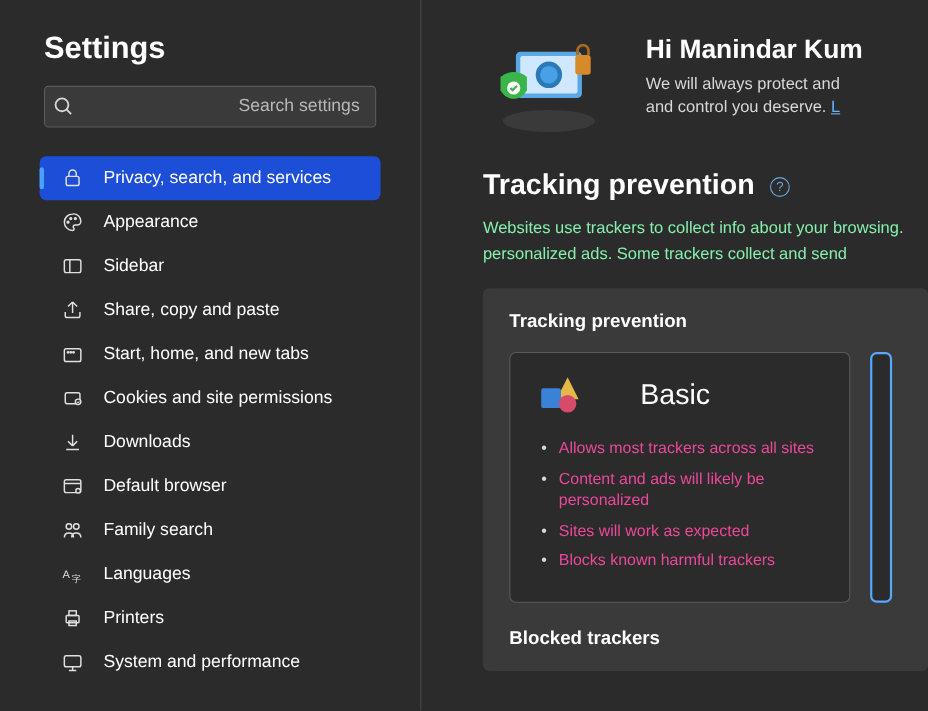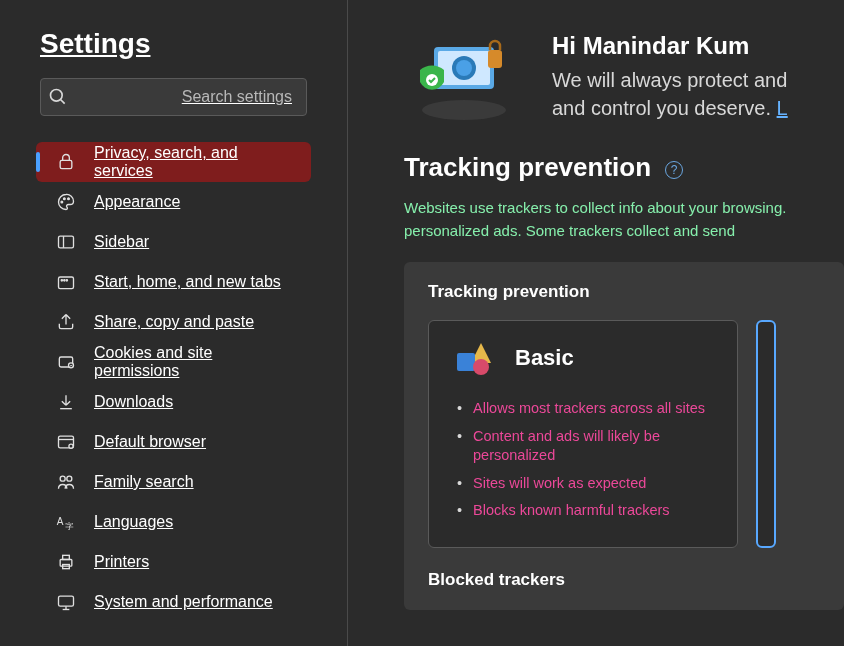--- a/index.html
+++ b/index.html
@@ -6,25 +6,24 @@
     body {
       background: #2b2b2b;
       color: #ffffff;
       font-family: "Segoe UI", -apple-system, sans-serif;
       width: 844px;
       height: 646px;
       overflow: hidden;
       display: flex;
     }
     .sidebar {
-      width: 348px;
+      width: 383px;
       padding: 28px 0 0 0;
       border-right: 1px solid #4a4a4a;
       background: #2b2b2b;
-      text-decoration: underline;
     }
     .sidebar-header {
       padding: 0 40px 20px 40px;
     }
     .settings-title {
       font-size: 28px;
       font-weight: 600;
       margin-bottom: 18px;
     }
     .search-wrapper {
@@ -63,21 +62,21 @@
       align-items: center;
       height: 40px;
       padding: 0 20px 0 20px;
       border-radius: 6px;
       cursor: pointer;
       font-size: 16px;
       position: relative;
       gap: 18px;
     }
     .nav-item.active {
-      background: #7f1d1d;
+      background: #1d4ed8;
     }
     .nav-item.active::before {
       content: "";
       position: absolute;
       left: 0;
       top: 10px;
       bottom: 10px;
       width: 3.5px;
       background: #4aa0ff;
       border-radius: 3px;
@@ -108,21 +107,21 @@
       position: relative;
       flex-shrink: 0;
     }
     .greeting-text h2 {
       font-size: 24px;
       font-weight: 600;
       margin-bottom: 6px;
       white-space: nowrap;
     }
     .greeting-text p {
-      font-size: 20px;
+      font-size: 15px;
       color: #d8d8d8;
       white-space: nowrap;
       line-height: 1.4;
     }
     .greeting-text a {
       color: #66b3ff;
       text-decoration: underline;
     }
     .section-heading {
       display: flex;
@@ -178,22 +177,23 @@
     .level-card.highlight {
       border: 2px solid #58a8ff;
     }
     .level-header {
       display: flex;
       align-items: center;
       gap: 18px;
       margin-bottom: 18px;
     }
     .level-title {
-      font-size: 22px;
-      font-weight: 700;
+      font-size: 26px;
+      font-weight: 400;
+      margin-left: 32px;
     }
     .level-points {
       list-style: none;
       padding-left: 4px;
     }
     .level-points li {
       font-size: 14.5px;
       color: #ec4899;
       padding: 4px 0 4px 18px;
       position: relative;
@@ -264,37 +264,37 @@
             <rect x="3" y="5" width="18" height="14" rx="2"></rect>
             <line x1="9" y1="5" x2="9" y2="19"></line>
           </svg>
       </span>
       <span>Sidebar</span>
     </li>
 
     <li class="nav-item">
       <span class="nav-icon">
         <svg viewBox="0 0 24 24" fill="none" stroke="#e0e0e0" stroke-width="1.6">
+            <path d="M4 14v4a2 2 0 002 2h12a2 2 0 002-2v-4"></path>
+            <path d="M12 3l5 5M12 3l-5 5M12 3v12"></path>
+          </svg>
+      </span>
+      <span>Share, copy and paste</span>
+    </li>
+
+    <li class="nav-item">
+      <span class="nav-icon">
+        <svg viewBox="0 0 24 24" fill="none" stroke="#e0e0e0" stroke-width="1.6">
             <rect x="3" y="6" width="18" height="14" rx="2"></rect>
             <circle cx="7" cy="10" r="0.8" fill="#e0e0e0"></circle>
             <circle cx="10" cy="10" r="0.8" fill="#e0e0e0"></circle>
             <circle cx="13" cy="10" r="0.8" fill="#e0e0e0"></circle>
           </svg>
       </span>
       <span>Start, home, and new tabs</span>
-    </li>
-
-    <li class="nav-item">
-      <span class="nav-icon">
-        <svg viewBox="0 0 24 24" fill="none" stroke="#e0e0e0" stroke-width="1.6">
-            <path d="M4 14v4a2 2 0 002 2h12a2 2 0 002-2v-4"></path>
-            <path d="M12 3l5 5M12 3l-5 5M12 3v12"></path>
-          </svg>
-      </span>
-      <span>Share, copy and paste</span>
     </li>
 
     <li class="nav-item">
       <span class="nav-icon">
         <svg viewBox="0 0 24 24" fill="none" stroke="#e0e0e0" stroke-width="1.6">
             <rect x="4" y="6" width="16" height="12" rx="2"></rect>
             <circle cx="18" cy="16" r="3" fill="#2b2b2b" stroke="#e0e0e0"></circle>
             <path d="M17 16l1 1 1.5-1.5" stroke-width="1.2"></path>
           </svg>
       </span>

